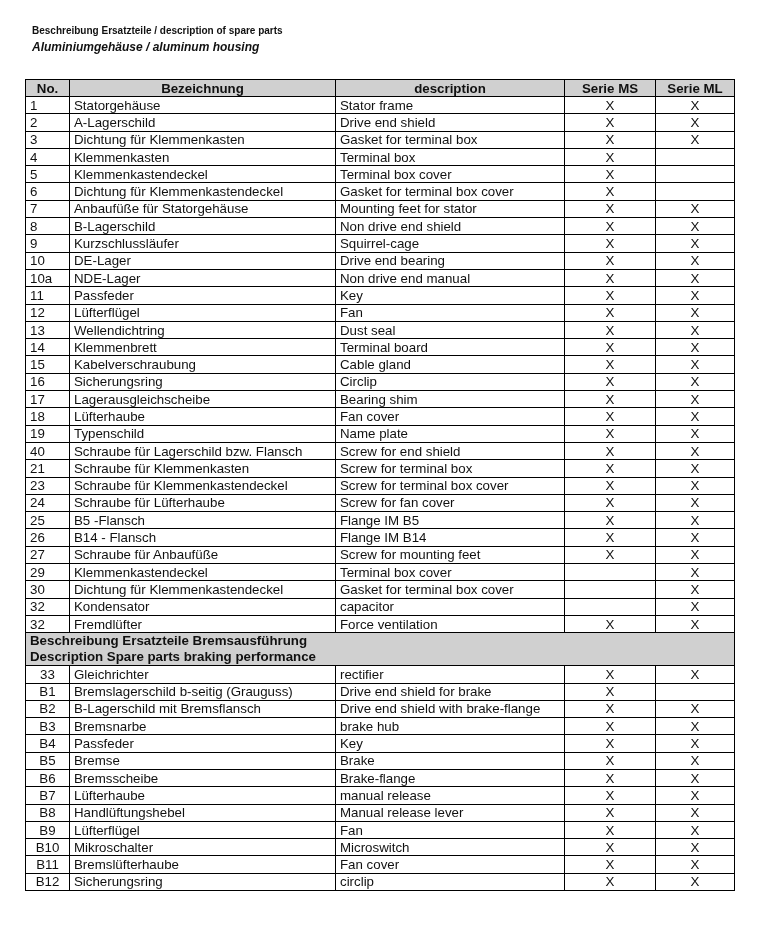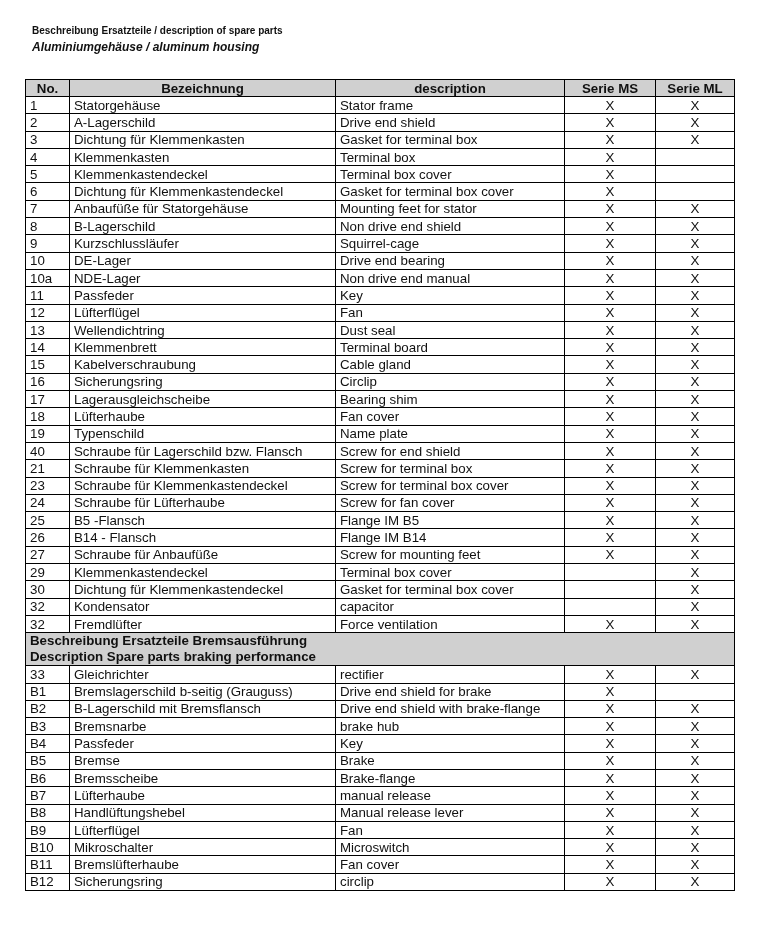--- a/index.html
+++ b/index.html
@@ -9,21 +9,21 @@
   .subtitle { position: absolute; left: 32px; top: 39px; font-size: 12px; font-weight: bold; font-style: italic; line-height: 17px; }
   table { position: absolute; left: 25px; top: 79px; border-collapse: collapse; table-layout: fixed; width: 709px; }
   col.c-no { width: 44px; }
   col.c-bez { width: 266px; }
   col.c-desc { width: 229px; }
   col.c-ms { width: 91px; }
   col.c-ml { width: 79px; }
   th, td { border: 1px solid #000; padding: 0 4px; height: 16.3px; line-height: 15px; font-size: 13.3px; white-space: nowrap; overflow: hidden; }
   th { background: #d0d0d0; font-weight: bold; text-align: center; height: 16px; }
   td.mark { text-align: center; padding: 0; }
-  td.no-brake { }
+  td.no-brake { text-align: center; }
   tr.section td { background: #d0d0d0; font-weight: bold; text-align: left; height: 32px; line-height: 16px; white-space: normal; }
 </style>
 </head>
 <body>
 
 <div class="title">Beschreibung Ersatzteile / description of spare parts</div>
 <div class="subtitle">Aluminiumgehäuse / aluminum housing</div>
 
 <table>
   <colgroup>

